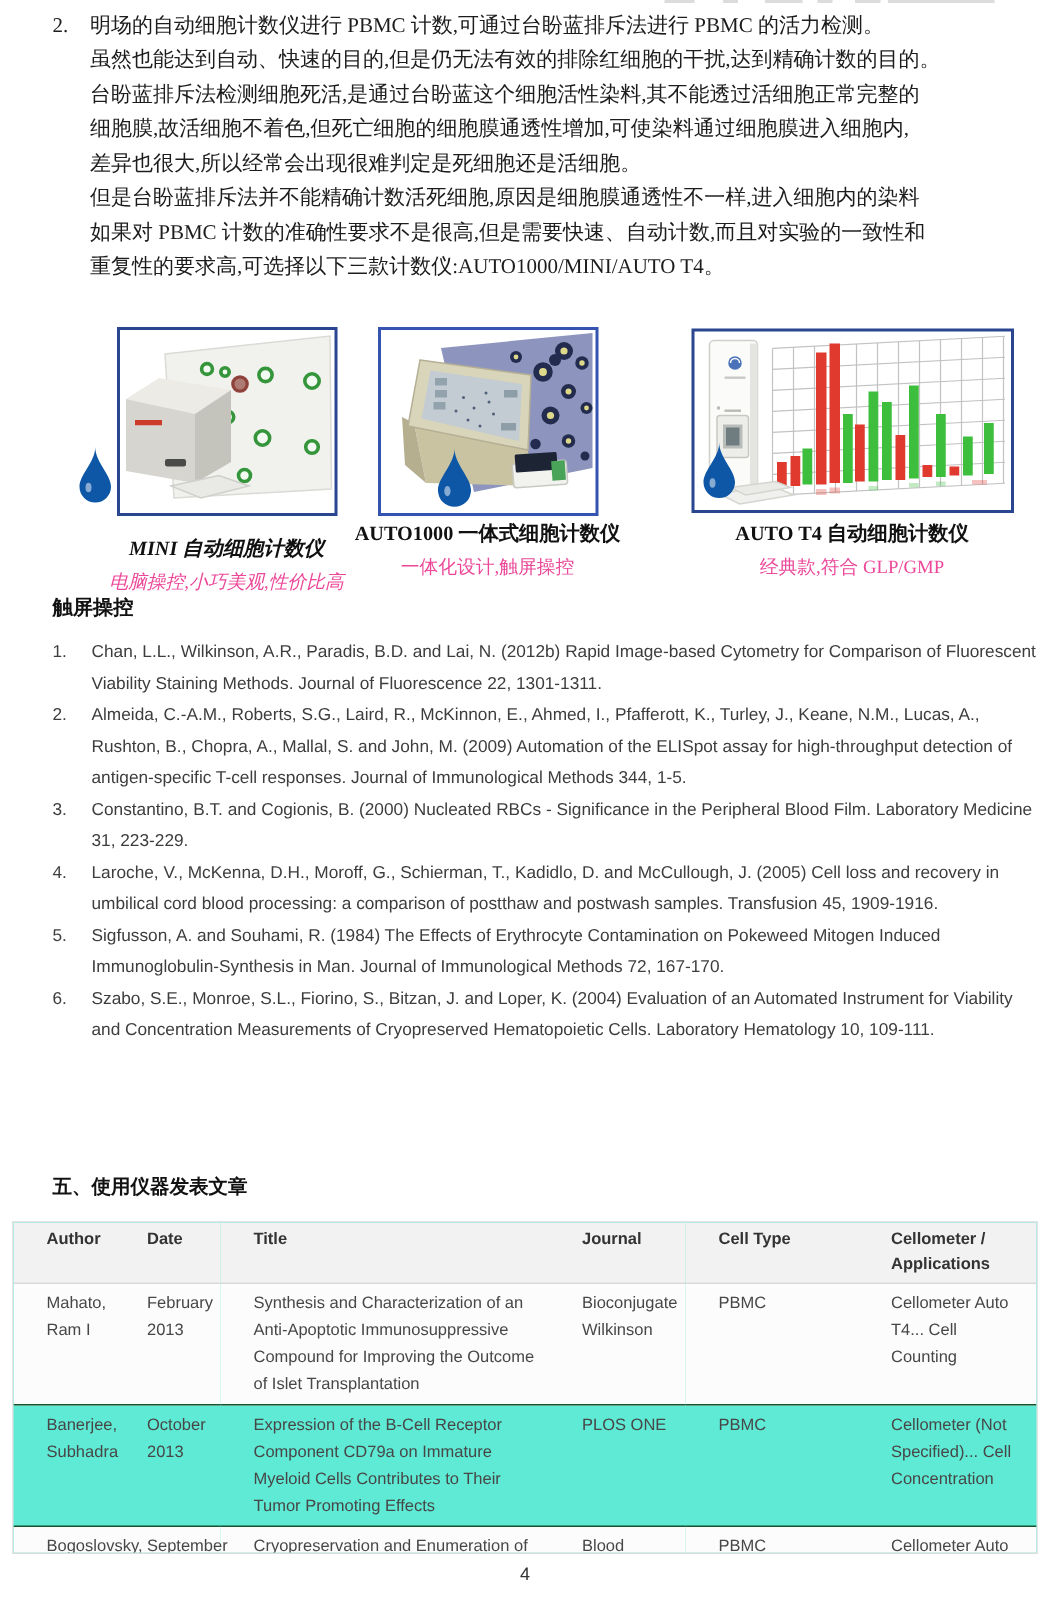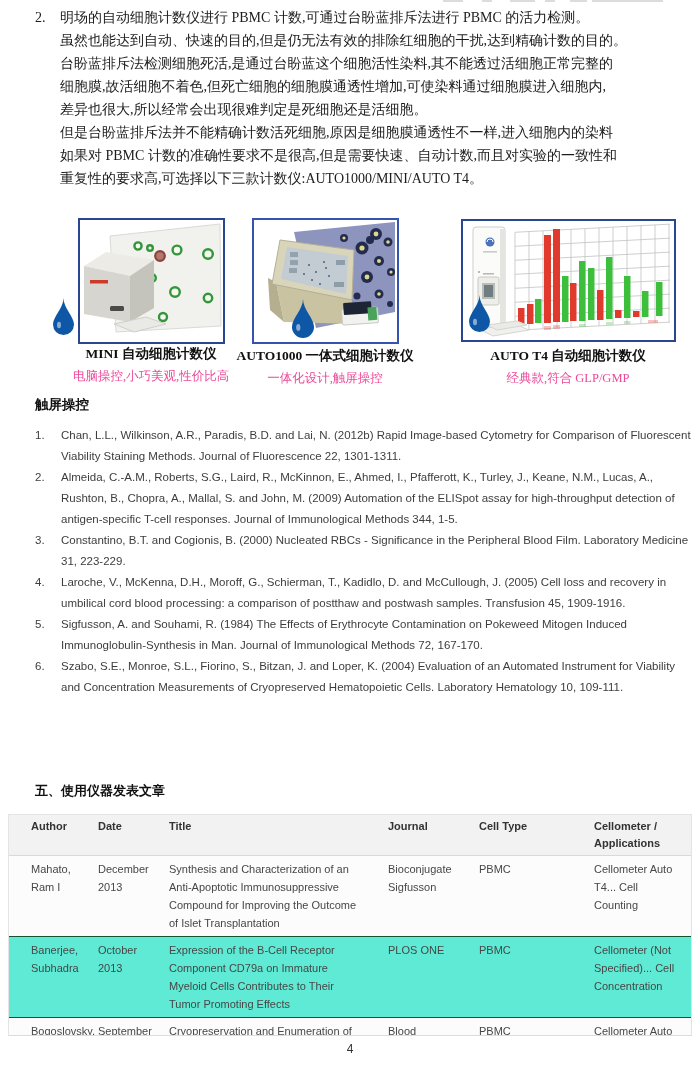--- a/index.html
+++ b/index.html
@@ -16,21 +16,21 @@
   .pline{height:23px;white-space:nowrap;}
 
   
   .figbox{position:absolute;top:218px;height:122px;border:2px solid #2b4691;background:#fff;overflow:hidden;}
   #figbox-1{left:78px;width:143px;}
   #figbox-2{left:252px;width:143px;border-color:#3553b0;}
   #figbox-3{left:461px;top:219px;width:211px;height:119px;}
   .caption{position:absolute;text-align:center;font-family:"Liberation Serif","DejaVu Serif",serif;}
   .cap-name{font-size:13.5px;font-weight:bold;color:#111;line-height:20px;}
   .cap-desc{font-size:12.5px;color:#ec4899;line-height:20px;margin-top:2px;}
-  #cap-1{left:41px;top:344px;width:220px;}
+  #cap-1{left:41px;top:356px;width:220px;font-style:italic;}
   #cap-2{left:215px;top:346px;width:220px;}
   #cap-3{left:448px;top:346px;width:240px;}
   .dropsvg{position:absolute;width:27px;height:40px;}
 
   
   .refs{position:absolute;top:396px;left:35px;width:658px;}
   .refs-title{font-family:"Liberation Serif","DejaVu Serif",serif;font-size:13.5px;font-weight:bold;color:#111;margin-bottom:11px;}
   .ref-item{display:flex;font-size:11.5px;line-height:21px;color:#3d3d3d;}
   .ref-num{flex:0 0 26px;}
   .ref-text{flex:1;}
@@ -291,23 +291,23 @@
             <th>Title</th>
             <th>Journal</th>
             <th>Cell Type</th>
             <th>Cellometer / Applications</th>
           </tr>
       </thead>
       <tbody>
 
       <tr>
           <td>Mahato, Ram I</td>
-          <td>December 2013</td>
+          <td>February 2013</td>
           <td>Synthesis and Characterization of an Anti-Apoptotic Immunosuppressive Compound for Improving the Outcome of Islet Transplantation</td>
-          <td>Bioconjugate Sigfusson</td>
+          <td>Bioconjugate Wilkinson</td>
           <td>PBMC</td>
           <td>Cellometer Auto T4... Cell Counting</td>
         </tr>
           <tr>
           <td>Banerjee, Subhadra</td>
           <td>October 2013</td>
           <td>Expression of the B-Cell Receptor Component CD79a on Immature Myeloid Cells Contributes to Their Tumor Promoting Effects</td>
           <td>PLOS ONE</td>
           <td>PBMC</td>
           <td>Cellometer (Not Specified)... Cell Concentration</td>

